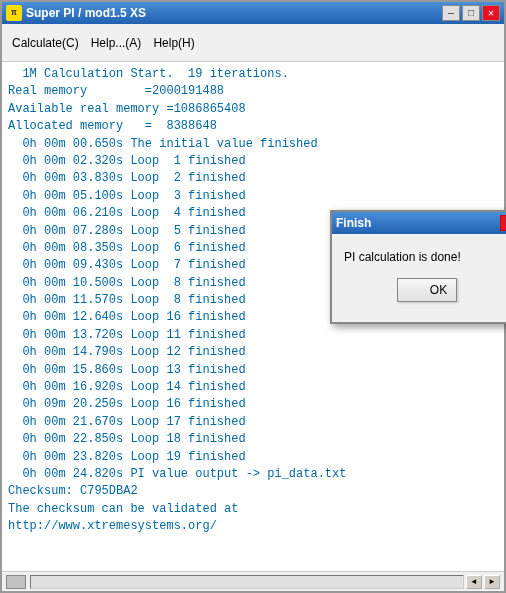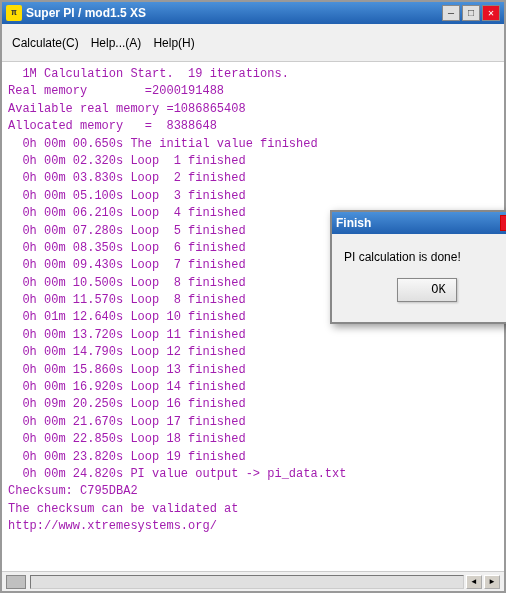--- a/index.html
+++ b/index.html
@@ -93,21 +93,21 @@
 
     
     .content-area {
       flex: 1;
       background: white;
       overflow-y: scroll;
       overflow-x: hidden;
       padding: 4px 6px;
       font-family: 'Courier New', monospace;
       font-size: 12px;
-      color: #a21caf;
+      color: #0369a1;
       line-height: 1.45;
       position: relative;
     }
     .content-area::-webkit-scrollbar {
       width: 16px;
     }
     .content-area::-webkit-scrollbar-track {
       background: #f0f0f0;
     }
     .content-area::-webkit-scrollbar-thumb {
@@ -204,21 +204,21 @@
     .dialog-footer {
       display: flex;
       justify-content: center;
       padding-bottom: 10px;
     }
     .ok-button {
       width: 60px;
       height: 24px;
       background: linear-gradient(to bottom, #f8f8f8, #e0e0e0);
       border: 1px solid #888;
-      font-family: Liberation Mono, monospace;
+      font-family: Liberation Sans, sans-serif;
       font-size: 12px;
       cursor: pointer;
       box-shadow: 1px 1px 2px rgba(0,0,0,0.2);
       padding-left: 23px;
     }
   </style>
 </head>
 <body>
 
 <div class="main-window">
@@ -249,21 +249,21 @@
       <div style="white-space: pre;">  0h 00m 00.650s The initial value finished</div>
       <div style="white-space: pre;">  0h 00m 02.320s Loop  1 finished</div>
       <div style="white-space: pre;">  0h 00m 03.830s Loop  2 finished</div>
       <div style="white-space: pre;">  0h 00m 05.100s Loop  3 finished</div>
       <div style="white-space: pre;">  0h 00m 06.210s Loop  4 finished</div>
       <div style="white-space: pre;">  0h 00m 07.280s Loop  5 finished</div>
       <div style="white-space: pre;">  0h 00m 08.350s Loop  6 finished</div>
       <div style="white-space: pre;">  0h 00m 09.430s Loop  7 finished</div>
       <div style="white-space: pre;">  0h 00m 10.500s Loop  8 finished</div>
       <div style="white-space: pre;">  0h 00m 11.570s Loop  8 finished</div>
-      <div style="white-space: pre;">  0h 01m 12.640s Loop 10 finished</div>
+      <div style="white-space: pre;">  0h 00m 12.640s Loop 16 finished</div>
       <div style="white-space: pre;">  0h 00m 13.720s Loop 11 finished</div>
       <div style="white-space: pre;">  0h 00m 14.790s Loop 12 finished</div>
       <div style="white-space: pre;">  0h 00m 15.860s Loop 13 finished</div>
       <div style="white-space: pre;">  0h 00m 16.920s Loop 14 finished</div>
       <div style="white-space: pre;">  0h 09m 20.250s Loop 16 finished</div>
       <div style="white-space: pre;">  0h 00m 21.670s Loop 17 finished</div>
       <div style="white-space: pre;">  0h 00m 22.850s Loop 18 finished</div>
       <div style="white-space: pre;">  0h 00m 23.820s Loop 19 finished</div>
       <div style="white-space: pre;">  0h 00m 24.820s PI value output -&gt; pi_data.txt</div>
       <div style="white-space: pre;"></div>

